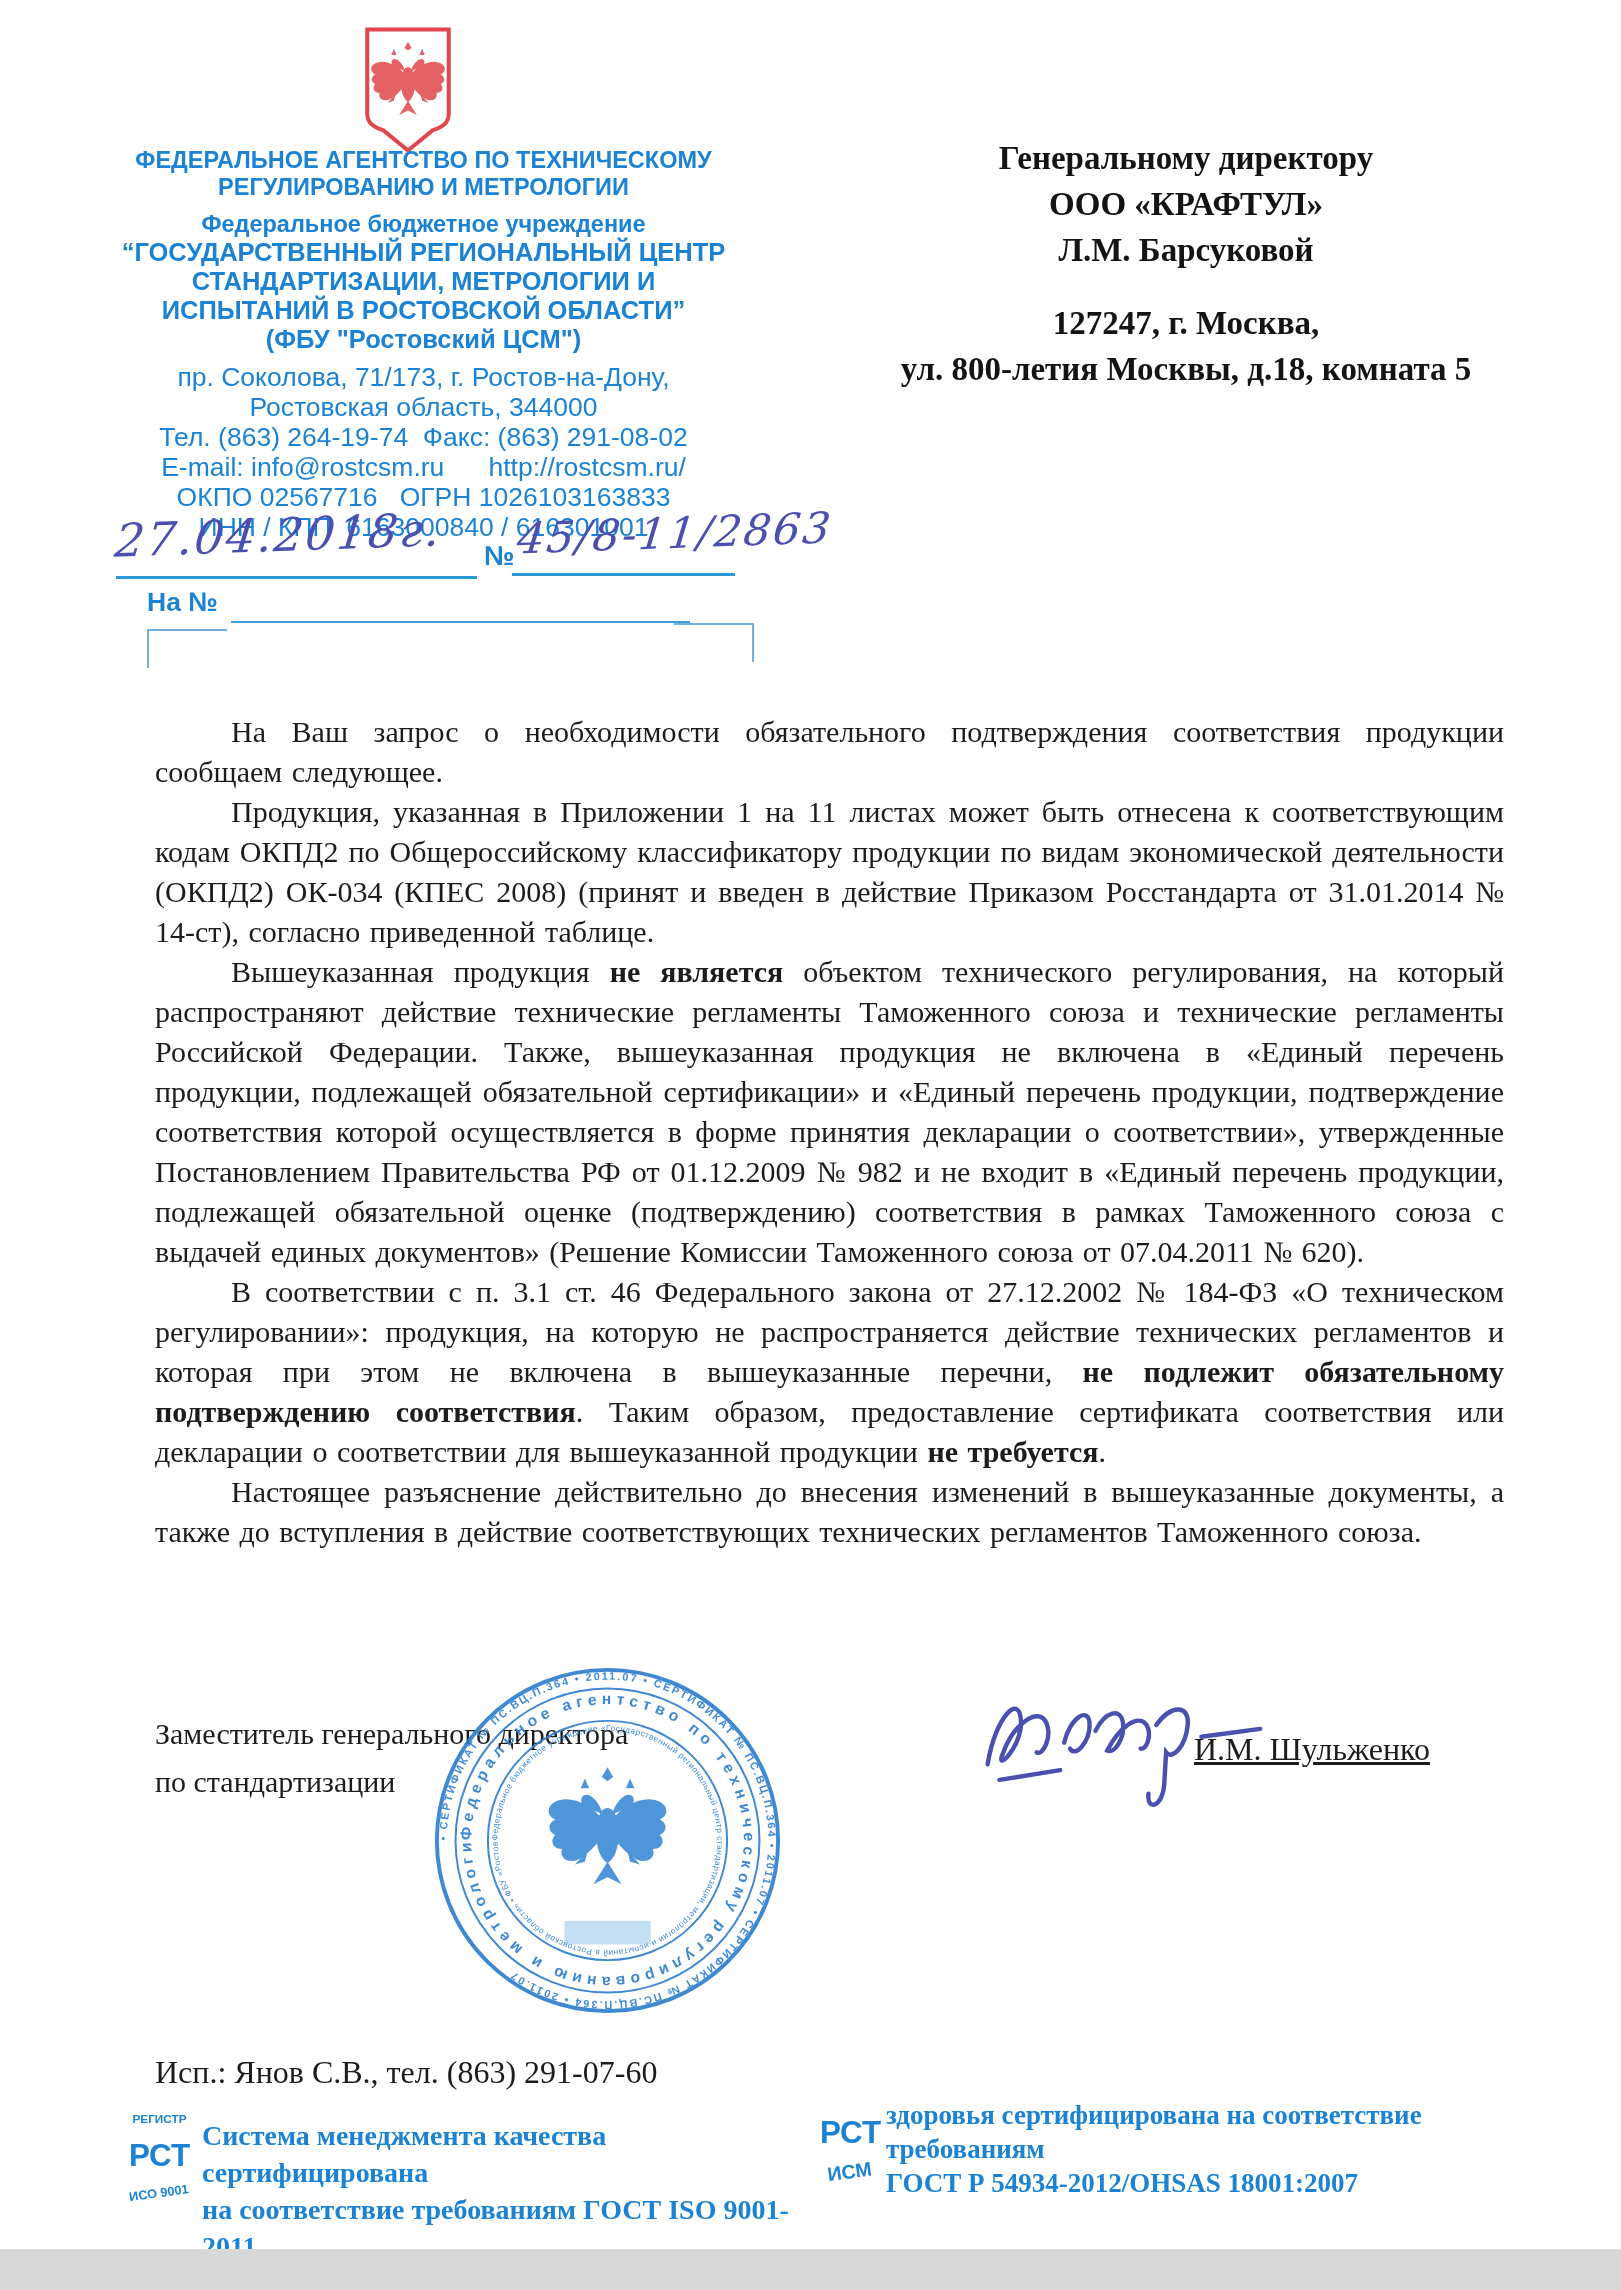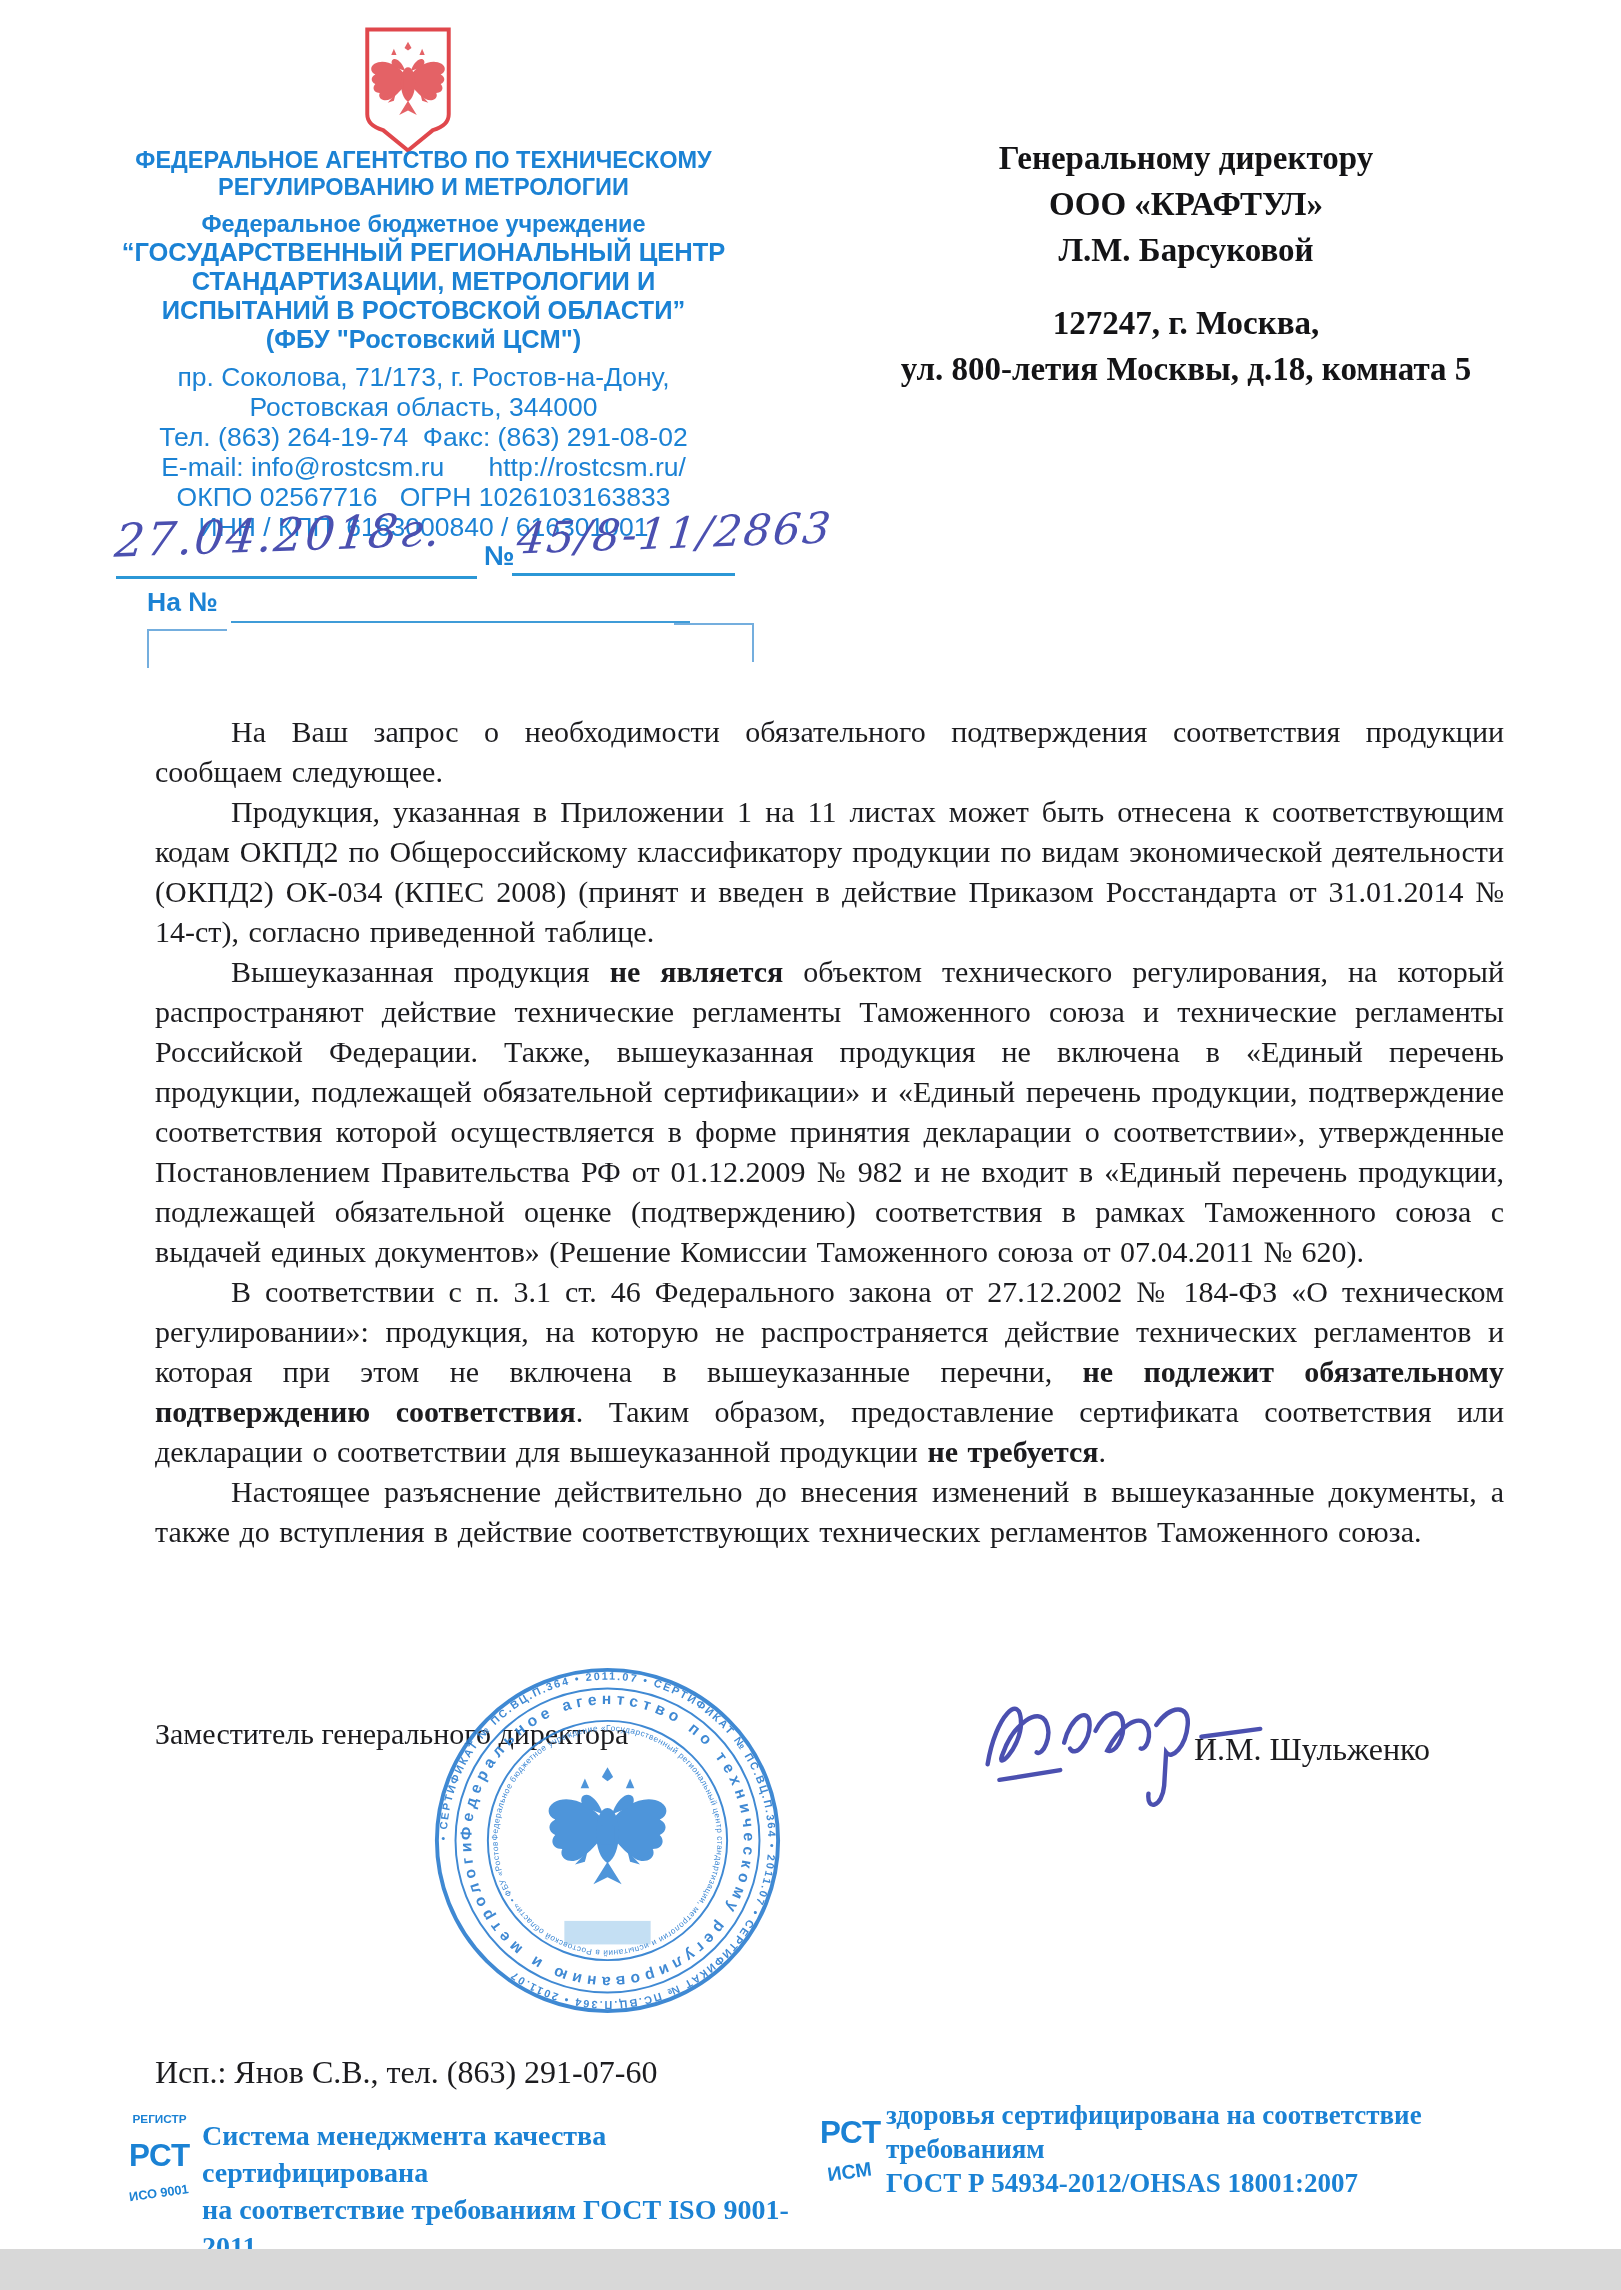--- a/index.html
+++ b/index.html
@@ -52,21 +52,21 @@
   .recipient .gap{margin-top:26.5px;}
   
   .body-text{
     position:absolute; left:155px; top:712px; width:1349px;
     font-size:30px; line-height:40px; text-align:justify; color:#1c1c1f;
   }
   .body-text p{margin:0; text-indent:76px; word-spacing:2px;}
   .b{font-weight:bold;}
   
   .sig-title{position:absolute; left:155px; top:1710px; font-size:30px; line-height:48px; color:#1c1c1f;}
-  .sig-name{position:absolute; left:1194px; top:1731px; font-size:32px; color:#1c1c1f;}
+  .sig-name{position:absolute; left:1194px; top:1731px; font-size:32px; color:#1c1c1f;text-decoration:underline;}
   .stamp{position:absolute; left:431px; top:1664px; opacity:0.92;}
   .stamp text{font-family:"Liberation Sans", sans-serif; fill:#2f7fd0;}
   .stamp .t-outer{font-size:11px; font-weight:bold; letter-spacing:2px;}
   .stamp .t-mid{font-size:16px; font-weight:bold; letter-spacing:5px;}
   .stamp .t-inner{font-size:8.5px; letter-spacing:0.5px;}
   .signature-svg{position:absolute; left:970px; top:1666px;}
   
   .executor{position:absolute; left:155px; top:2054px; font-size:32px; color:#1c1c1f;}
   .badge-text{
     position:absolute; color:#1b82d4; font-weight:bold;
@@ -145,20 +145,21 @@
   <div class="body-text">
     <p><span>На Ваш запрос о необходимости обязательного подтверждения соответствия продукции сообщаем следующее.</span></p>
     <p><span>Продукция, указанная в Приложении 1 на 11 листах может быть отнесена к соответствующим кодам ОКПД2 по Общероссийскому классификатору продукции по видам экономической деятельности (ОКПД2) ОК-034 (КПЕС 2008) (принят и введен в действие Приказом Росстандарта от 31.01.2014 № 14-ст), согласно приведенной таблице.</span></p>
     <p><span>Вышеуказанная продукция </span><span class="b">не является</span><span> объектом технического регулирования, на который распространяют действие технические регламенты Таможенного союза и технические регламенты Российской Федерации. Также, вышеуказанная продукция не включена в «Единый перечень продукции, подлежащей обязательной сертификации» и «Единый перечень продукции, подтверждение соответствия которой осуществляется в форме принятия декларации о соответствии», утвержденные Постановлением Правительства РФ от 01.12.2009 № 982 и не входит в «Единый перечень продукции, подлежащей обязательной оценке (подтверждению) соответствия в рамках Таможенного союза с выдачей единых документов» (Решение Комиссии Таможенного союза от 07.04.2011 № 620).</span></p>
     <p><span>В соответствии с п. 3.1 ст. 46 Федерального закона от 27.12.2002 № 184-ФЗ «О техническом регулировании»: продукция, на которую не распространяется действие технических регламентов и которая при этом не включена в вышеуказанные перечни, </span><span class="b">не подлежит обязательному подтверждению соответствия</span><span>. Таким образом, предоставление сертификата соответствия или декларации о соответствии для вышеуказанной продукции </span><span class="b">не требуется</span><span>.</span></p>
     <p><span>Настоящее разъяснение действительно до внесения изменений в вышеуказанные документы, а также до вступления в действие соответствующих технических регламентов Таможенного союза.</span></p>
   </div>
 
   <div class="sig-title">
     <div>Заместитель генерального директора</div>
+    <div>по стандартизации</div>
   </div>
   <div class="sig-name">И.М. Шульженко</div>
 
   <svg class="stamp" width="353" height="353" viewBox="0 0 360 360">
     <defs>
       <path id="ringA" d="M180,180 m-164,0 a164,164 0 1,1 328,0 a164,164 0 1,1 -328,0"></path>
       <path id="ringB" d="M180,180 m-139,0 a139,139 0 1,1 278,0 a139,139 0 1,1 -278,0"></path>
       <path id="ringC" d="M180,180 m-112,0 a112,112 0 1,1 224,0 a112,112 0 1,1 -224,0"></path>
     </defs>
     <g fill="none" stroke="#2f7fd0">

